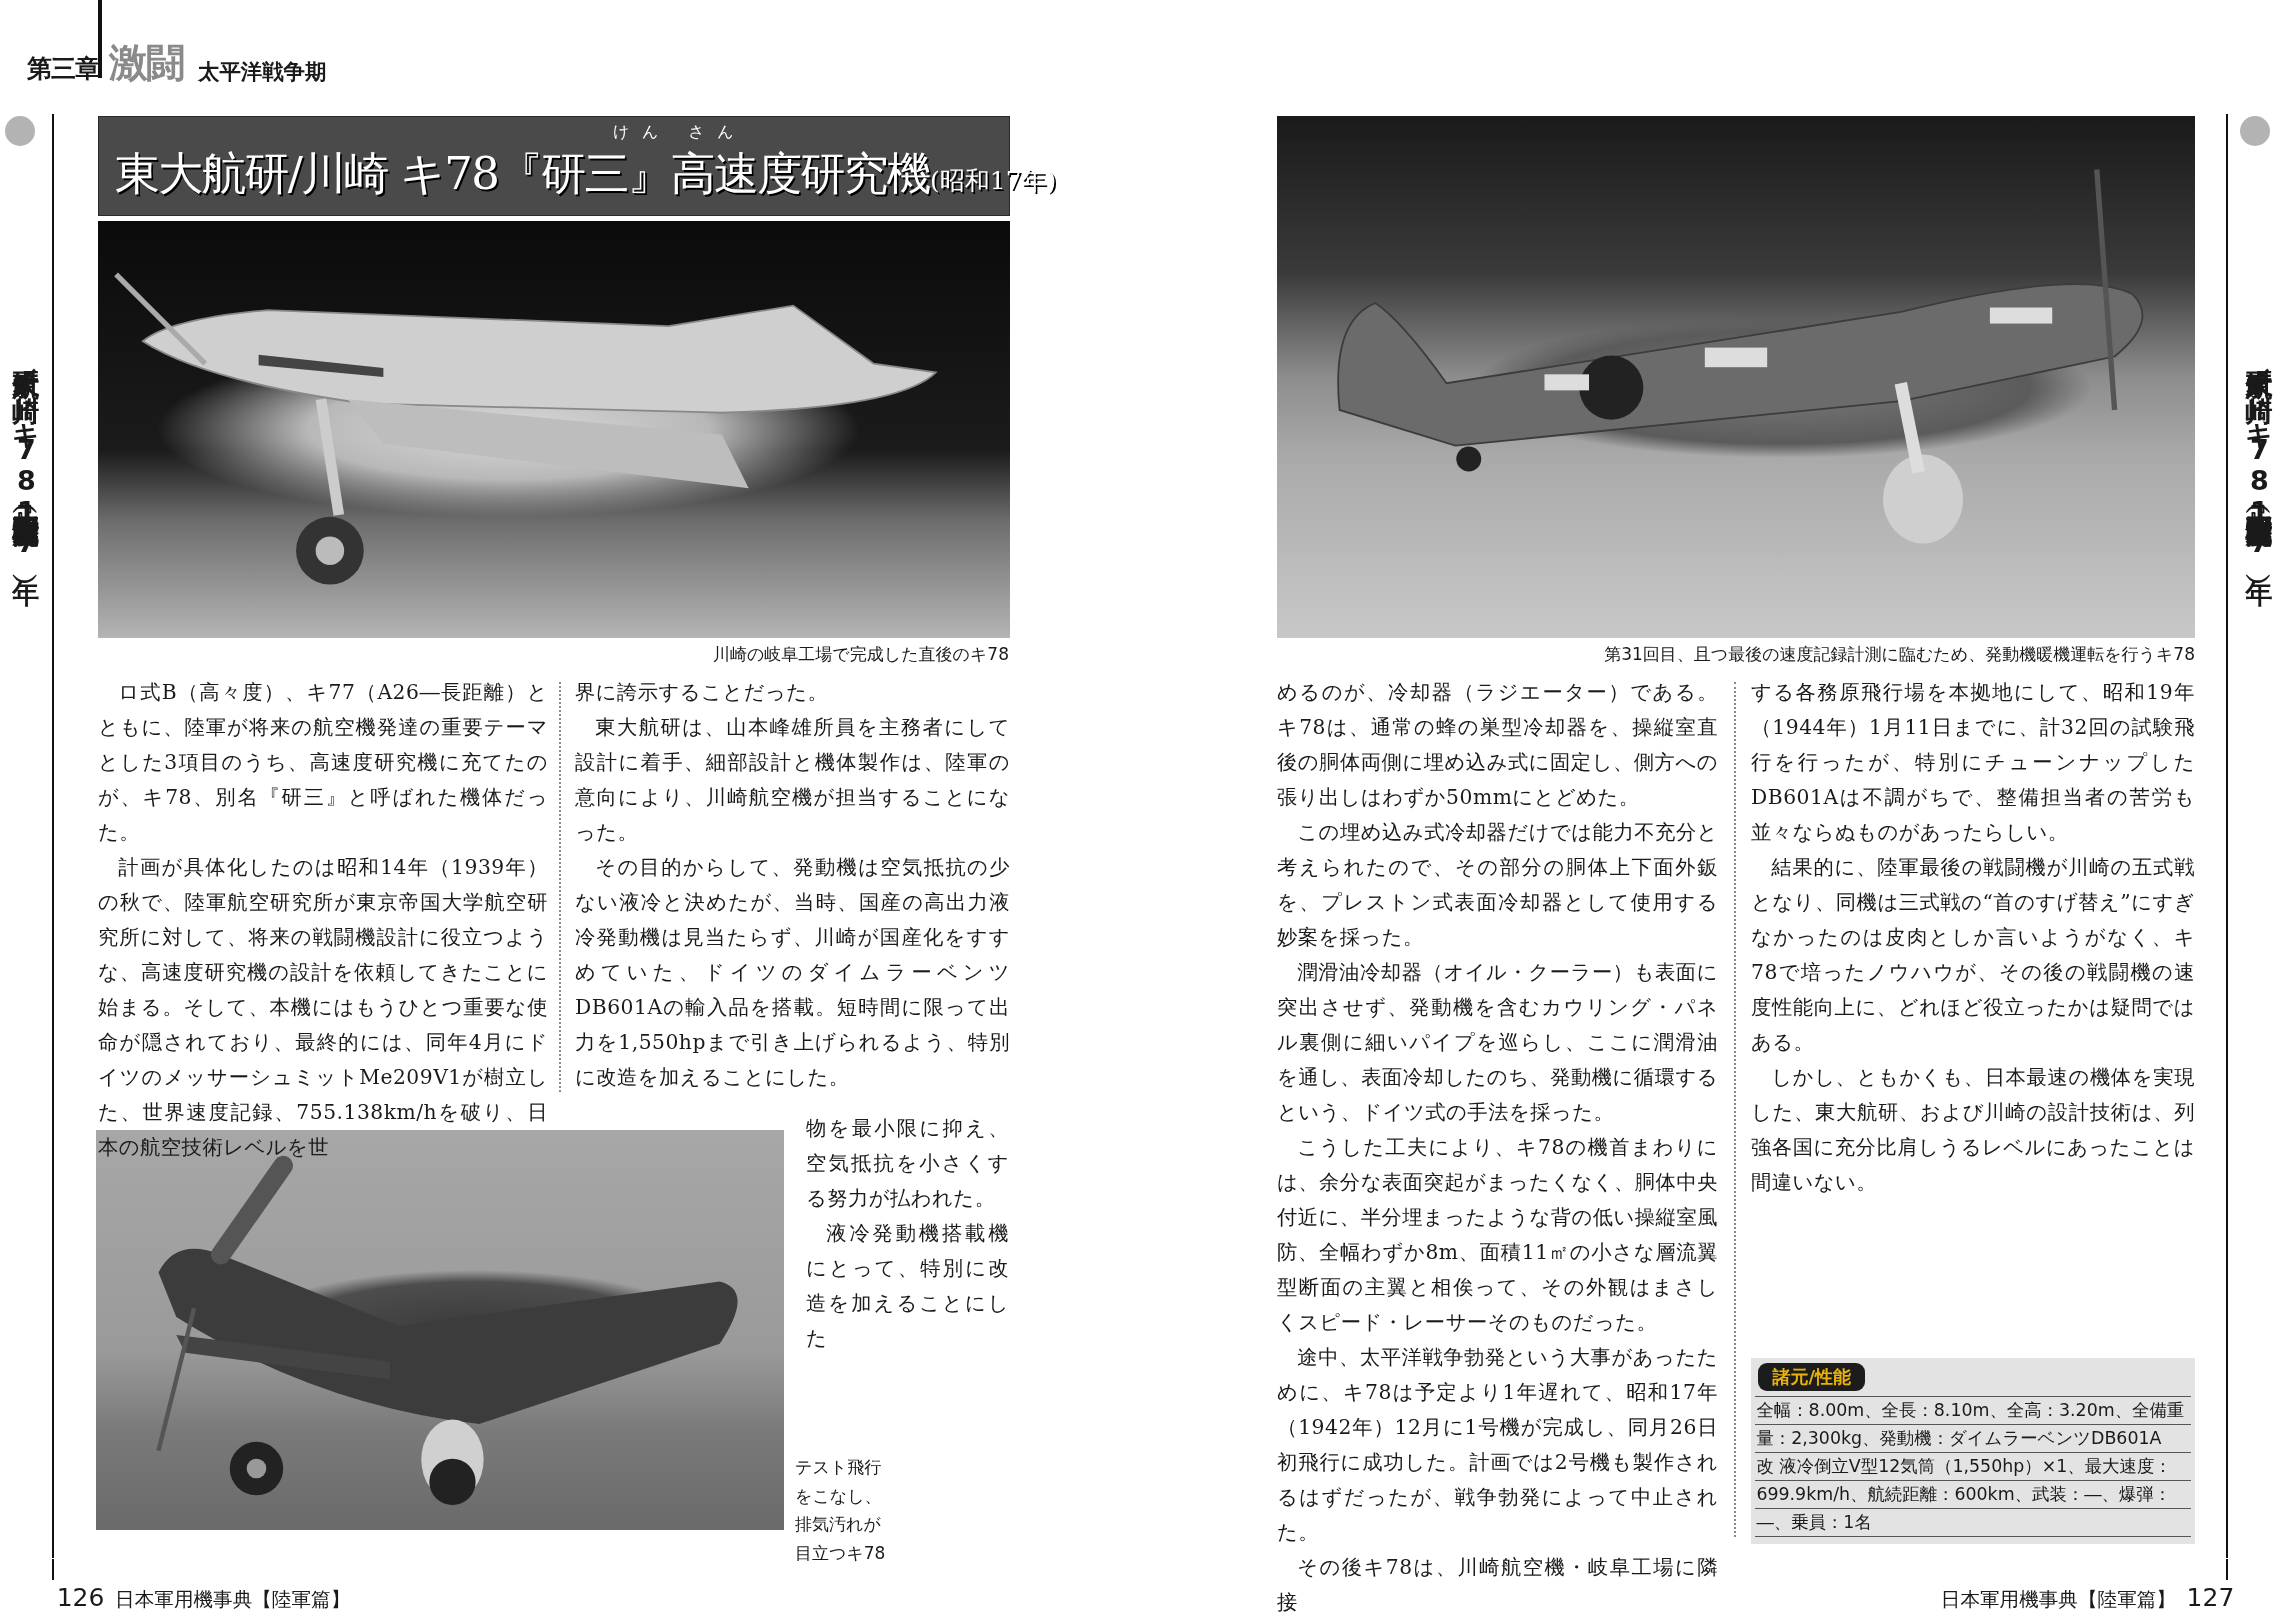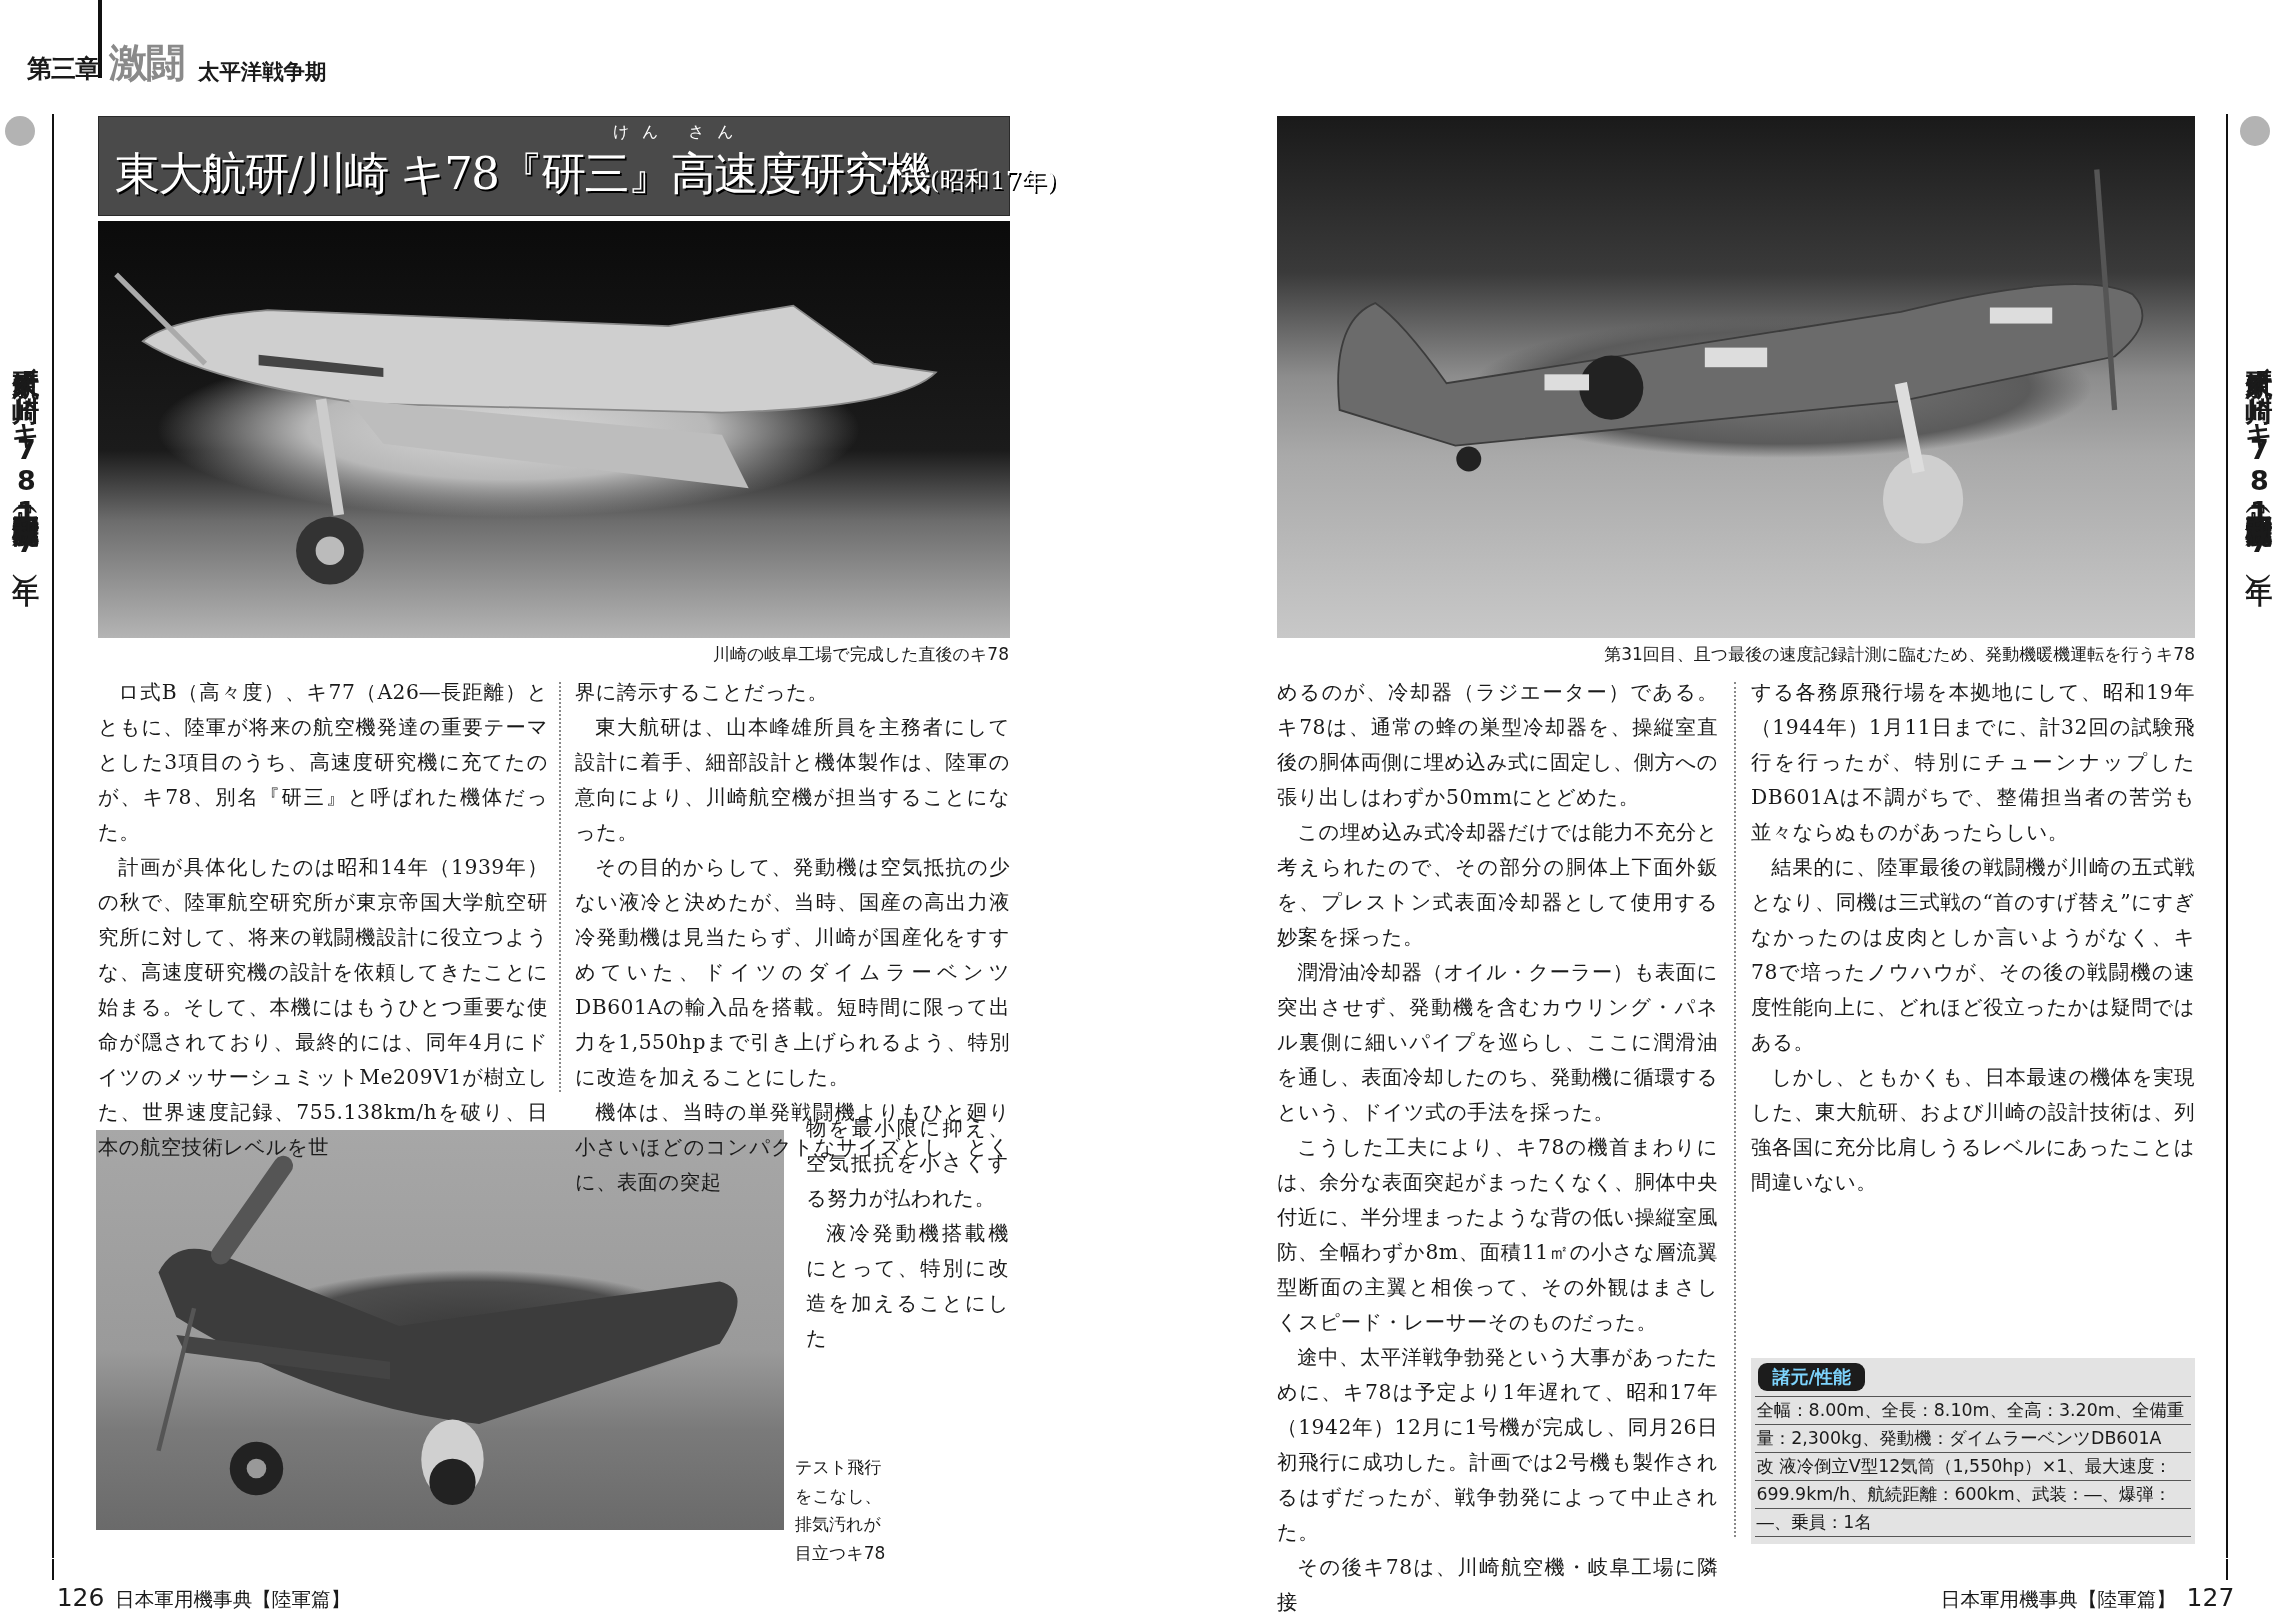--- a/index.html
+++ b/index.html
@@ -51,21 +51,21 @@
   .col .ind{text-indent:1em;}
   .c1{left:98px;top:675px;width:450px;}
   .c2{left:575px;top:675px;width:435px;}
   .c2b{left:806px;top:1111px;width:203px;}
   .c3{left:1277px;top:675px;width:441px;}
   .c4{left:1751px;top:675px;width:444px;}
   .dots{width:0;border-left:2.7px dotted #888;}
 
   
   .spec{left:1751px;top:1358px;width:444px;background:#e3e3e3;padding:5.3px 3.6px 7.1px 3.6px;box-sizing:border-box;}
-  .spec-badge{display:inline-block;background:#1c1c1c;color:#7dd3fc;border-radius:9px;padding:1.8px 14.3px;font-size:18px;font-weight:bold;margin-left:3.6px;}
+  .spec-badge{display:inline-block;background:#1c1c1c;color:#eab308;border-radius:9px;padding:1.8px 14.3px;font-size:18px;font-weight:bold;margin-left:3.6px;}
   .spec-line{border-top:1.3px solid #555;font-size:17.4px;line-height:27px;white-space:nowrap;padding-left:1.8px;}
   .spec-line:last-child{border-bottom:1.3px solid #555;}
 
   
   .foot{font-size:19.6px;top:1583px;white-space:nowrap;}
   .foot .num{font-size:25px;margin:0 10.7px;}
   .foot-rule{width:1.8px;height:21.4px;background:#111;}
 </style>
 </head>
 <body>
@@ -132,21 +132,20 @@
 
 <div class="abs col c1">
   <p class="ind">ロ式B（高々度）、キ77（A26―長距離）とともに、陸軍が将来の航空機発達の重要テーマとした3項目のうち、高速度研究機に充てたのが、キ78、別名『研三』と呼ばれた機体だった。</p>
   <p class="ind">計画が具体化したのは昭和14年（1939年）の秋で、陸軍航空研究所が東京帝国大学航空研究所に対して、将来の戦闘機設計に役立つような、高速度研究機の設計を依頼してきたことに始まる。そして、本機にはもうひとつ重要な使命が隠されており、最終的には、同年4月にドイツのメッサーシュミットMe209V1が樹立した、世界速度記録、755.138km/hを破り、日本の航空技術レベルを世</p>
 </div>
 <div class="abs dots" style="left:559px;top:682px;height:410px;"></div>
 <div class="abs col c2">
   <p>界に誇示することだった。</p>
   <p class="ind">東大航研は、山本峰雄所員を主務者にして設計に着手、細部設計と機体製作は、陸軍の意向により、川崎航空機が担当することになった。</p>
   <p class="ind">その目的からして、発動機は空気抵抗の少ない液冷と決めたが、当時、国産の高出力液冷発動機は見当たらず、川崎が国産化をすすめていた、ドイツのダイムラーベンツDB601Aの輸入品を搭載。短時間に限って出力を1,550hpまで引き上げられるよう、特別に改造を加えることにした。</p>
-  <p class="ind">機体は、当時の単発戦闘機よりもひと廻り小さいほどのコンパクトなサイズとし、とくに、表面の突起</p>
 </div>
 <div class="abs col c2b">
   <p>物を最小限に抑え、空気抵抗を小さくする努力が払われた。</p>
   <p class="ind">液冷発動機搭載機にとって、特別に改造を加えることにした</p>
 </div>
 
 <div class="abs col c3">
   <p>めるのが、冷却器（ラジエーター）である。キ78は、通常の蜂の巣型冷却器を、操縦室直後の胴体両側に埋め込み式に固定し、側方への張り出しはわずか50mmにとどめた。</p>
   <p class="ind">この埋め込み式冷却器だけでは能力不充分と考えられたので、その部分の胴体上下面外鈑を、プレストン式表面冷却器として使用する妙案を採った。</p>
   <p class="ind">潤滑油冷却器（オイル・クーラー）も表面に突出させず、発動機を含むカウリング・パネル裏側に細いパイプを巡らし、ここに潤滑油を通し、表面冷却したのち、発動機に循環するという、ドイツ式の手法を採った。</p>

